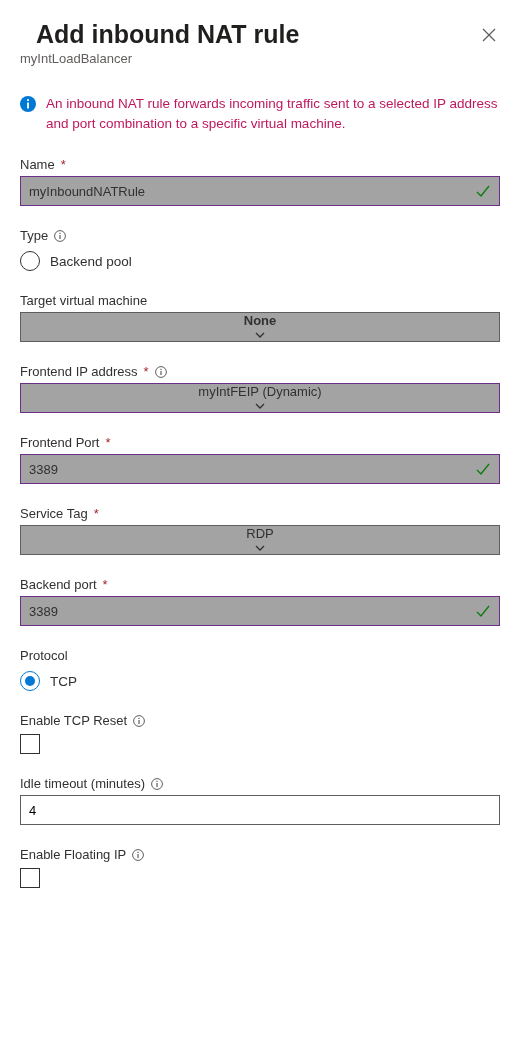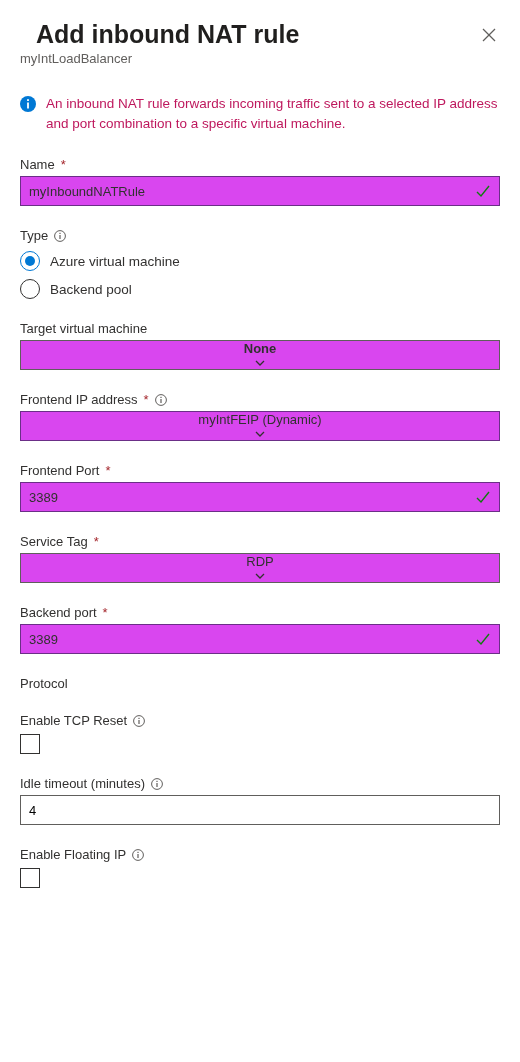--- a/index.html
+++ b/index.html
@@ -27,21 +27,21 @@
   .info-icon svg { width:12px; height:12px; display:block; }
 
   .text-input, .select-box {
     width:100%;
     height:30px;
     border:1px solid #605e5c;
     border-radius:0;
     padding:0 8px;
     font-size:13px;
     font-family:inherit;
-    background:#d946ef;
+    background:#a3a3a3;
     display:flex;
     align-items:center;
     justify-content:space-between;
   }
   .validated { border:1px solid #6b2f87; position:relative; }
   .validated .check { position:absolute; right:8px; top:6px; }
   .select-box { cursor:pointer;flex-direction:column; }
   .select-box.bold { font-weight:700; }
   .chev { width:12px; height:12px; flex:0 0 12px; }
 
@@ -110,107 +110,107 @@
   <span>Type</span>
   <span class="info-icon">
     <svg viewBox="0 0 12 12">
         <circle cx="6" cy="6" r="5.4" fill="none" stroke="#605e5c" stroke-width="1"></circle>
         <rect x="5.4" y="5" width="1.2" height="4" fill="#605e5c"></rect>
         <rect x="5.4" y="2.8" width="1.2" height="1.2" fill="#605e5c"></rect>
       </svg>
   </span>
 </div>
 <div class="radio-group">
+  <div class="radio-row">
+    <span class="radio-outer"></span>
+    <span class="radio-label">Backend pool</span>
+  </div>
+</div>
+
+<div class="label-row">
+  <span>Target virtual machine</span>
+</div>
+<div class="input-wrap">
+  <div class="select-box bold">
+    <span>None</span>
+    <svg class="chev" viewBox="0 0 12 12">
+        <polyline points="2,4 6,8 10,4" fill="none" stroke="#323130" stroke-width="1.3"></polyline>
+      </svg>
+  </div>
+</div>
+
+<div class="label-row">
+  <span>Frontend IP address</span>
+  <span class="req">*</span>
+  <span class="info-icon">
+    <svg viewBox="0 0 12 12">
+        <circle cx="6" cy="6" r="5.4" fill="none" stroke="#605e5c" stroke-width="1"></circle>
+        <rect x="5.4" y="5" width="1.2" height="4" fill="#605e5c"></rect>
+        <rect x="5.4" y="2.8" width="1.2" height="1.2" fill="#605e5c"></rect>
+      </svg>
+  </span>
+</div>
+<div class="input-wrap">
+  <div class="select-box" style="border-color:#6b2f87">
+    <span>myIntFEIP (Dynamic)</span>
+    <svg class="chev" viewBox="0 0 12 12">
+        <polyline points="2,4 6,8 10,4" fill="none" stroke="#323130" stroke-width="1.3"></polyline>
+      </svg>
+  </div>
+</div>
+
+<div class="label-row">
+  <span>Frontend Port</span>
+  <span class="req">*</span>
+</div>
+<div class="input-wrap">
+  <div class="text-input validated">
+    <span>3389</span>
+    <svg class="check" width="16" height="16" viewBox="0 0 16 16">
+        <polyline points="2,9 6,13 14,3" fill="none" stroke="#107c10" stroke-width="1.4"></polyline>
+      </svg>
+  </div>
+</div>
+
+<div class="label-row">
+  <span>Service Tag</span>
+  <span class="req">*</span>
+</div>
+<div class="input-wrap">
+  <div class="select-box">
+    <span>RDP</span>
+    <svg class="chev" viewBox="0 0 12 12">
+        <polyline points="2,4 6,8 10,4" fill="none" stroke="#323130" stroke-width="1.3"></polyline>
+      </svg>
+  </div>
+</div>
+
+<div class="label-row">
+  <span>Backend port</span>
+  <span class="req">*</span>
+</div>
+<div class="input-wrap">
+  <div class="text-input validated">
+    <span>3389</span>
+    <svg class="check" width="16" height="16" viewBox="0 0 16 16">
+        <polyline points="2,9 6,13 14,3" fill="none" stroke="#107c10" stroke-width="1.4"></polyline>
+      </svg>
+  </div>
+</div>
+
+<div class="label-row">
+  <span>Protocol</span>
+</div>
+<div class="radio-group">
   <div class="radio-row selected">
     <span class="radio-outer">
         <span class="radio-inner"></span>
       </span>
-    <span class="radio-label">Azure virtual machine</span>
-  </div>
-  <div class="radio-row">
-    <span class="radio-outer"></span>
-    <span class="radio-label">Backend pool</span>
-  </div>
-</div>
-
-<div class="label-row">
-  <span>Target virtual machine</span>
-</div>
-<div class="input-wrap">
-  <div class="select-box bold">
-    <span>None</span>
-    <svg class="chev" viewBox="0 0 12 12">
-        <polyline points="2,4 6,8 10,4" fill="none" stroke="#323130" stroke-width="1.3"></polyline>
-      </svg>
-  </div>
-</div>
-
-<div class="label-row">
-  <span>Frontend IP address</span>
-  <span class="req">*</span>
-  <span class="info-icon">
-    <svg viewBox="0 0 12 12">
-        <circle cx="6" cy="6" r="5.4" fill="none" stroke="#605e5c" stroke-width="1"></circle>
-        <rect x="5.4" y="5" width="1.2" height="4" fill="#605e5c"></rect>
-        <rect x="5.4" y="2.8" width="1.2" height="1.2" fill="#605e5c"></rect>
-      </svg>
-  </span>
-</div>
-<div class="input-wrap">
-  <div class="select-box" style="border-color:#6b2f87">
-    <span>myIntFEIP (Dynamic)</span>
-    <svg class="chev" viewBox="0 0 12 12">
-        <polyline points="2,4 6,8 10,4" fill="none" stroke="#323130" stroke-width="1.3"></polyline>
-      </svg>
-  </div>
-</div>
-
-<div class="label-row">
-  <span>Frontend Port</span>
-  <span class="req">*</span>
-</div>
-<div class="input-wrap">
-  <div class="text-input validated">
-    <span>3389</span>
-    <svg class="check" width="16" height="16" viewBox="0 0 16 16">
-        <polyline points="2,9 6,13 14,3" fill="none" stroke="#107c10" stroke-width="1.4"></polyline>
-      </svg>
-  </div>
-</div>
-
-<div class="label-row">
-  <span>Service Tag</span>
-  <span class="req">*</span>
-</div>
-<div class="input-wrap">
-  <div class="select-box">
-    <span>RDP</span>
-    <svg class="chev" viewBox="0 0 12 12">
-        <polyline points="2,4 6,8 10,4" fill="none" stroke="#323130" stroke-width="1.3"></polyline>
-      </svg>
-  </div>
-</div>
-
-<div class="label-row">
-  <span>Backend port</span>
-  <span class="req">*</span>
-</div>
-<div class="input-wrap">
-  <div class="text-input validated">
-    <span>3389</span>
-    <svg class="check" width="16" height="16" viewBox="0 0 16 16">
-        <polyline points="2,9 6,13 14,3" fill="none" stroke="#107c10" stroke-width="1.4"></polyline>
-      </svg>
-  </div>
-</div>
-
-<div class="label-row">
-  <span>Protocol</span>
-</div>
-<div class="radio-group">
+    <span class="radio-label">TCP</span>
+  </div>
 </div>
 
 <div class="label-row">
   <span>Enable TCP Reset</span>
   <span class="info-icon">
     <svg viewBox="0 0 12 12">
         <circle cx="6" cy="6" r="5.4" fill="none" stroke="#605e5c" stroke-width="1"></circle>
         <rect x="5.4" y="5" width="1.2" height="4" fill="#605e5c"></rect>
         <rect x="5.4" y="2.8" width="1.2" height="1.2" fill="#605e5c"></rect>
       </svg>

